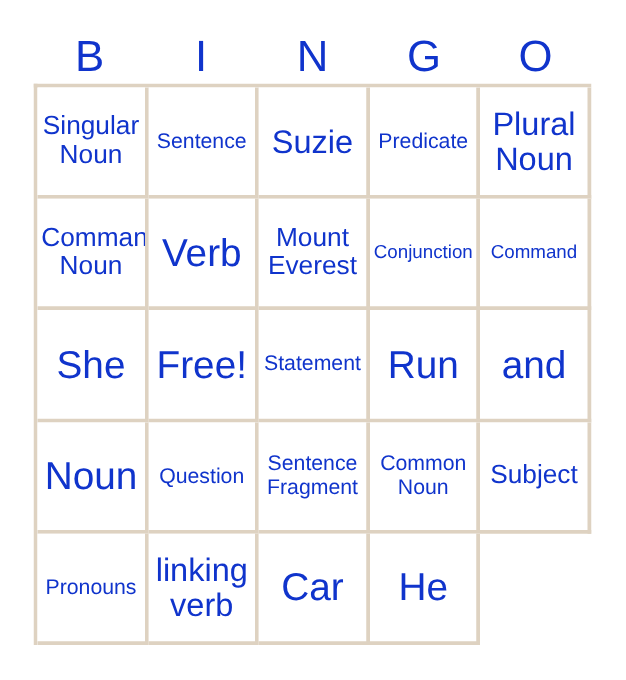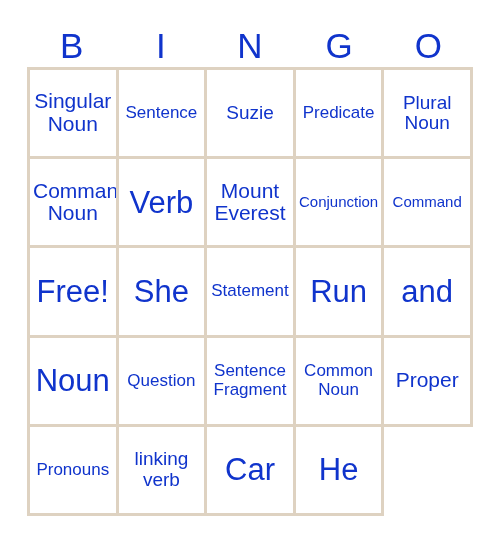--- a/index.html
+++ b/index.html
@@ -66,21 +66,21 @@
   .cell-text {
     color: #1034CC;
     font-family: "Liberation Sans", sans-serif;
     line-height: 1.08;
     display: block;
     width: 100%;
   }
   .fs-s  .cell-text { font-size: 15px; }
   .fs-m  .cell-text { font-size: 17px; }
   .fs-l  .cell-text { font-size: 21px; }
-  .fs-xl .cell-text { font-size: 19px; }
+  .fs-xl .cell-text { font-size: 26px; }
   .fs-xxl .cell-text { font-size: 31px; text-align: center; }
 </style>
 </head>
 <body>
 
 <div id="bingo-card">
 
   <div id="header-row">
     <div class="header-letter">B</div>
     <div class="header-letter">I</div>
@@ -116,24 +116,24 @@
         <span class="cell-text">Mount Everest</span>
       </div>
     <div class="cell fs-s">
         <span class="cell-text">Conjunction</span>
       </div>
 
     <div class="cell fs-s">
         <span class="cell-text">Command</span>
       </div>
     <div class="cell fs-xxl">
-        <span class="cell-text">Free!</span>
+        <span class="cell-text">She</span>
       </div>
     <div class="cell fs-xxl">
-        <span class="cell-text">She</span>
+        <span class="cell-text">Free!</span>
       </div>
     <div class="cell fs-m">
         <span class="cell-text">Statement</span>
       </div>
     <div class="cell fs-xxl">
         <span class="cell-text">Run</span>
       </div>
 
     <div class="cell fs-xxl">
         <span class="cell-text">and</span>
@@ -145,21 +145,21 @@
         <span class="cell-text">Question</span>
       </div>
     <div class="cell fs-m">
         <span class="cell-text">Sentence Fragment</span>
       </div>
     <div class="cell fs-m">
         <span class="cell-text">Common Noun</span>
       </div>
 
     <div class="cell fs-l">
-        <span class="cell-text">Proper</span>
+        <span class="cell-text">Subject</span>
       </div>
     <div class="cell fs-m">
         <span class="cell-text">Pronouns</span>
       </div>
     <div class="cell fs-xl">
         <span class="cell-text">linking verb</span>
       </div>
     <div class="cell fs-xxl">
         <span class="cell-text">Car</span>
       </div>

